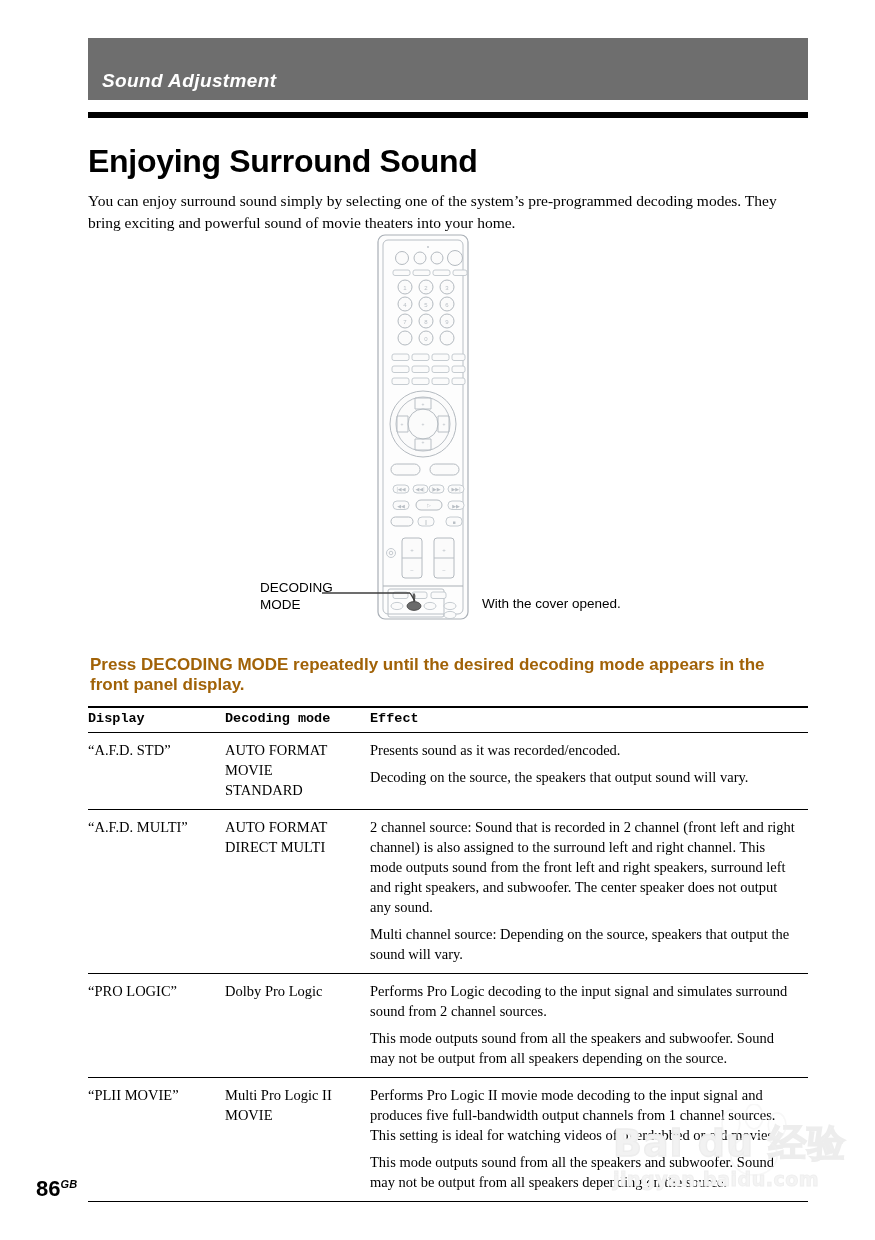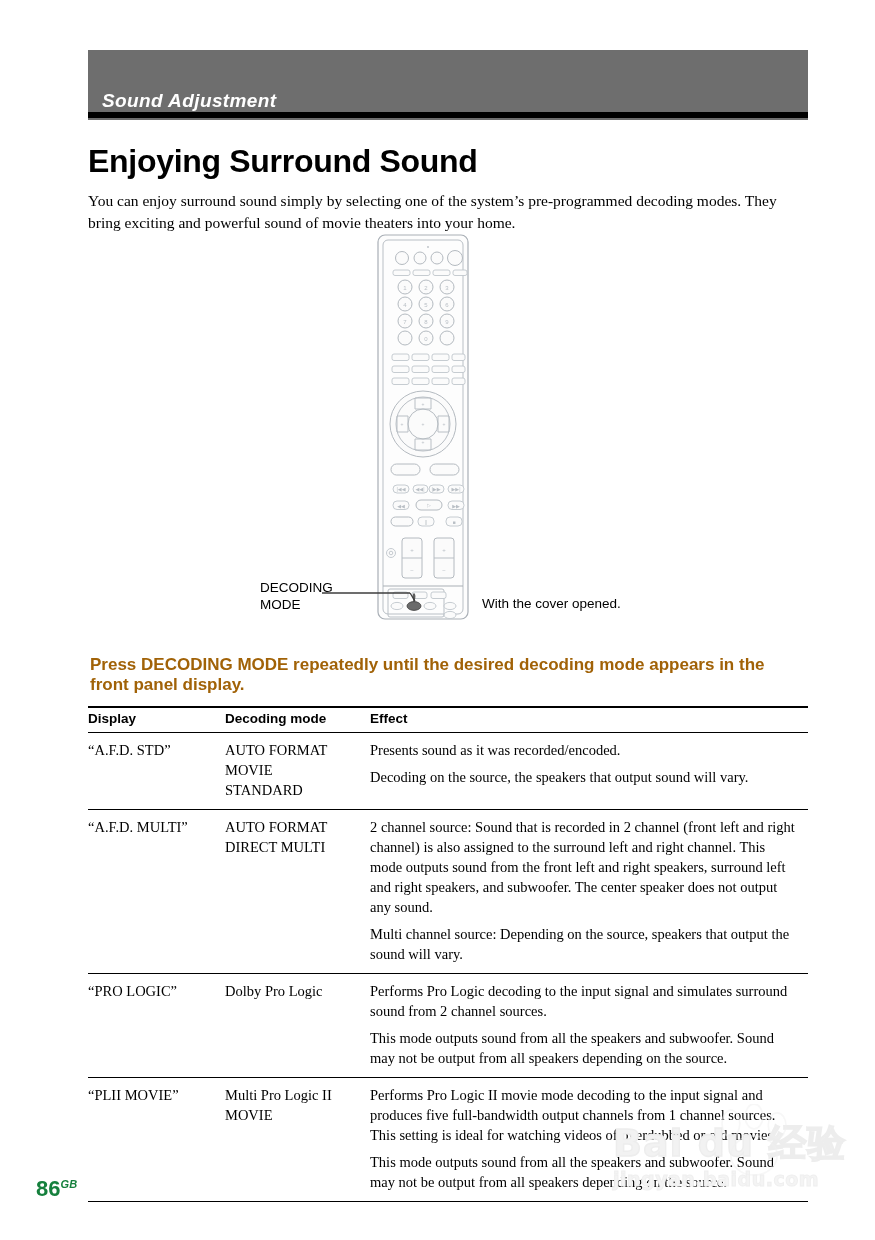--- a/index.html
+++ b/index.html
@@ -21,23 +21,23 @@
     position: absolute;
     left: 0; top: 0;
     width: 875px;
     height: 1240px;
   }
 
   
   .section-band {
     position: absolute;
     left: 88px;
-    top: 50px;
+    top: 38px;
     width: 720px;
-    height: 70px;
+    height: 62px;
     background: #6e6e6e;
     display: flex;
     align-items: flex-end;
   }
   .section-band-title {
     font-family: "Liberation Sans", "DejaVu Sans", sans-serif;
     font-weight: bold;
     font-size: 19px;
     font-style: italic;
     color: #ffffff;
@@ -132,21 +132,21 @@
     border-collapse: collapse;
     table-layout: fixed;
   }
   .mode-table col.c-display { width: 137px; }
   .mode-table col.c-mode    { width: 145px; }
   .mode-table col.c-effect  { width: 438px; }
 
   .mode-table thead th {
     text-align: left;
     vertical-align: bottom;
-    font-family: Liberation Sans, sans-serif;
+    font-family: Liberation Mono, monospace;
     font-weight: bold;
     font-size: 13.5px;
     padding: 3px 8px 6px 0;
     border-top: 2.5px solid #000;
     border-bottom: 1.2px solid #000;
     color: #000;
   }
 
   .mode-table tbody td {
     vertical-align: top;
@@ -165,21 +165,21 @@
   .effect-para + .effect-para { margin-top: 7px; }
 
   
   .folio {
     position: absolute;
     left: 36px;
     top: 1178px;
     font-family: "Liberation Sans", "DejaVu Sans", sans-serif;
     font-weight: bold;
     font-size: 22px;
-    color: #15803d;
+    color: #000000;
     line-height: 1;
   }
   .folio .suffix {
     font-size: 11px;
     font-style: italic;
     vertical-align: super;
     letter-spacing: 0.3px;
   }
 
   

